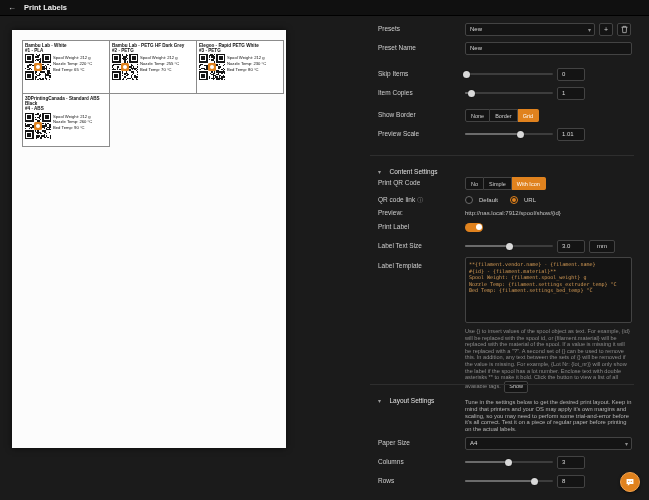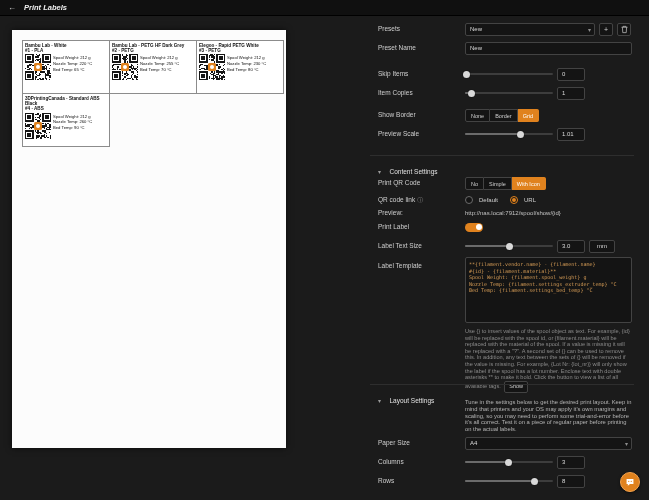--- a/index.html
+++ b/index.html
@@ -1,21 +1,21 @@
 <!DOCTYPE html>
 <html style="--accent: #e0821e;"><head>
 <meta charset="utf-8">
 <style>
   html,body{margin:0;padding:0;background:#111;}
   .screen{position:relative;width:649px;height:500px;background:#1b1b1b;overflow:hidden;
           font-family:"Liberation Sans",sans-serif;color:#d9d9d9;}
   
   .topbar{position:absolute;left:0;top:0;width:649px;height:15px;background:#101010;border-bottom:1px solid #000;}
   .back{position:absolute;left:8px;top:3px;font-size:8px;color:#d9d9d9;cursor:pointer;}
-  .apptitle{position:absolute;left:24px;top:3px;font-size:7.5px;font-weight:bold;color:#f0f0f0;font-style:italic;}
+  .apptitle{position:absolute;left:24px;top:3px;font-size:7.5px;font-weight:bold;color:#f0f0f0;}
   
   .paper{position:absolute;left:12px;top:30px;width:274px;height:418px;background:#fcfcfc;
          box-shadow:0 0 6px rgba(0,0,0,.65);}
   .lbl{position:absolute;width:88px;height:54px;border:1px solid #8c8c8c;box-sizing:border-box;
        padding:2px;color:#111;background:#fff;overflow:hidden;}
   .lbl .t1,.lbl .t2{font-size:4.6px;font-weight:bold;line-height:5.2px;}
   .lbl .t2{margin-bottom:1px;}
   .lbl .body{display:flex;gap:2px;align-items:flex-start;}
   .qrwrap{position:relative;width:26px;height:26px;flex:none;}
   .qr-icon{position:absolute;left:9px;top:9px;width:8px;height:8px;background:var(--accent,#e0821e);border-radius:1.5px;}

